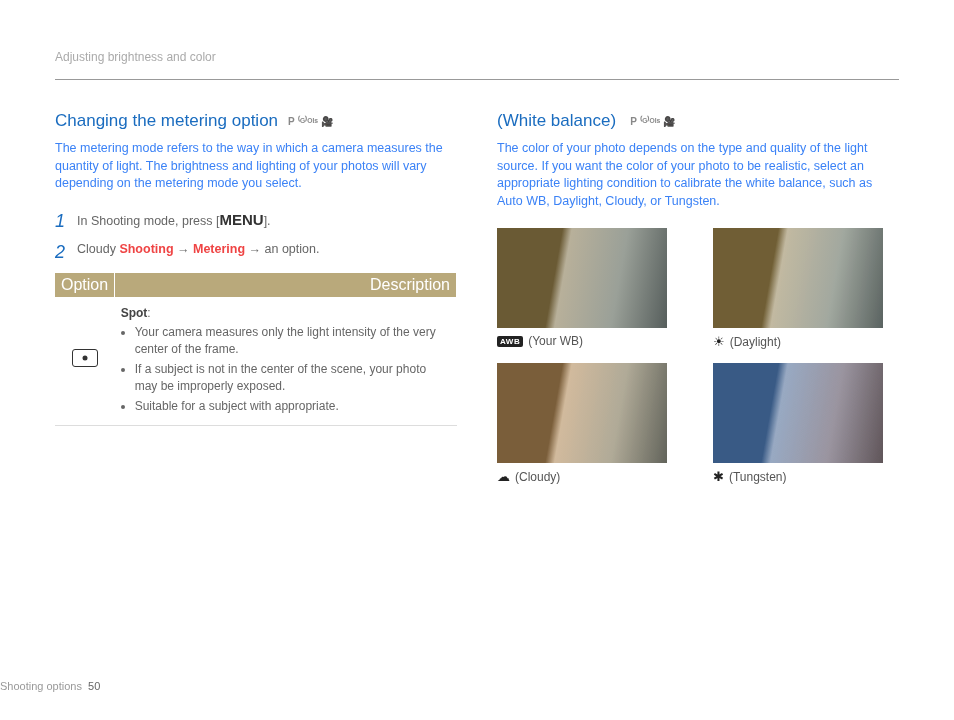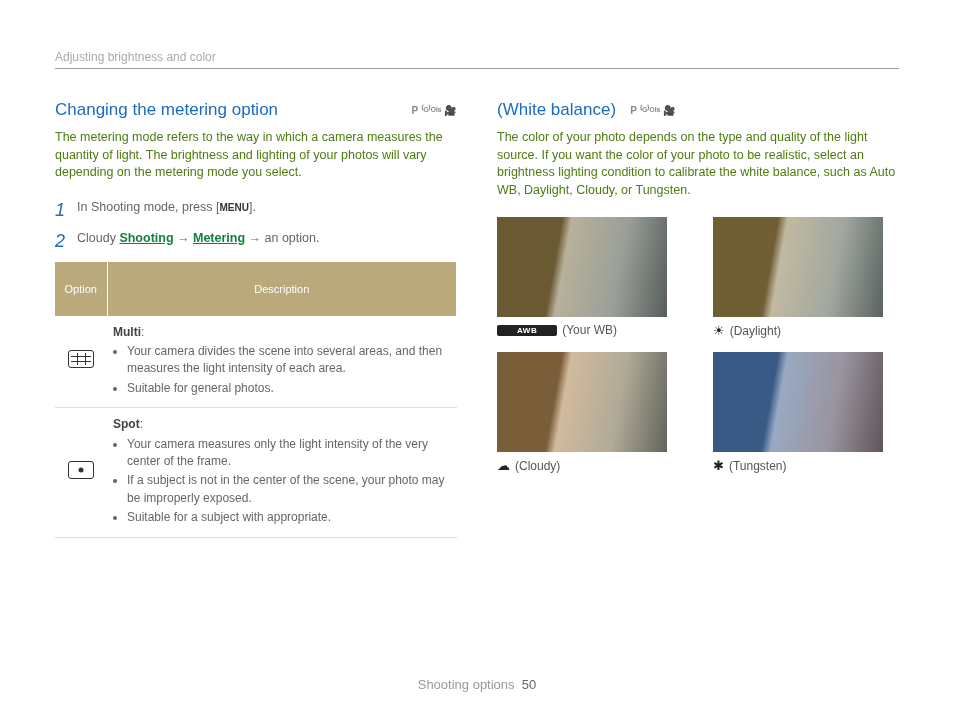--- a/index.html
+++ b/index.html
@@ -10,92 +10,91 @@
       background: #fff;
       width: 954px;
       height: 720px;
       padding: 50px 55px 30px 55px;
       position: relative;
     }
     .header-line {
       font-size: 12px;
       color: #aaa;
       font-weight: 300;
-      padding-bottom: 4px;
+      padding-bottom: 15px;
       border-bottom: 1px solid #999;
       margin-bottom: 30px;
     }
     .columns {
       display: flex;
       gap: 40px;
     }
     .col {
       flex: 1;
     }
     .section-title {
       color: #1a6cbf;
       font-size: 17px;
       font-weight: 400;
       margin-bottom: 8px;
       display: flex;
       align-items: center;
       gap: 10px;
       line-height: 1.3;
-      justify-content: space-between;
     }
     .title-sub {
       display: block;
     }
     .mode-icons {
       display: inline-flex;
       align-items: center;
       gap: 3px;
       vertical-align: middle;
     }
     .mode-icon {
       font-size: 10px;
       color: #888;
       font-weight: bold;
     }
     .body-text {
       font-size: 12.5px;
-      color: #4d7c0f;
+      color: #3b82f6;
       line-height: 1.4;
       margin-bottom: 18px;
     }
     .step {
       display: flex;
       align-items: flex-start;
       gap: 8px;
       margin-bottom: 10px;
       font-size: 12.5px;
       color: #666;
     }
     .step-num {
       color: #1a6cbf;
       font-size: 18px;
       font-style: italic;
       font-weight: 300;
       min-width: 14px;
     }
-    .step-text b { color: #15803d; font-weight: bold; text-decoration: underline; }
+    .step-text b { color: #ef4444; font-weight: bold; }
     table.opts {
       width: 100%;
       border-collapse: collapse;
       margin-top: 8px;
       font-size: 12px;
     }
     table.opts th {
       background: #b9a97b;
       color: #fff;
       font-weight: 400;
-      text-align: center;
-      padding: 21px 6px;
+      text-align: right;
+      padding: 3px 6px;
       border-right: 1px solid #fff;
-      font-size: 11px;
+      font-size: 16px;
     }
     table.opts th:first-child { width: 52px; }
     table.opts td {
       border-bottom: 1px solid #ddd;
       padding: 8px 6px;
       vertical-align: middle;
       color: #666;
       line-height: 1.45;
     }
     table.opts td:first-child { text-align: center; }
@@ -153,33 +152,32 @@
       background: linear-gradient(100deg, #6a5a34 0%, #6a5a34 35%, #b8b09a 40%, #9aa098 70%, #565e5c 100%);
     }
     .wb-img.auto::before { filter: saturate(1) hue-rotate(0deg); }
     .wb-img.daylight::before { filter: saturate(1.05) brightness(1.05); }
     .wb-img.cloudy::before { filter: sepia(0.25) saturate(1.2) hue-rotate(-10deg) brightness(1.02); }
     .wb-img.tungsten::before { filter: hue-rotate(170deg) saturate(1.4) brightness(0.95); }
     .wb-label { font-size: 12px; color: #555; display:flex; align-items:center; gap:5px; }
     .wb-icon { font-size: 13px; color:#222; }
     .wb-icon.awb {
       display:inline-block; background:#222; color:#fff; font-size:8px;
-      padding:1px 20px; border-radius:2px; font-weight:bold; letter-spacing:0.5px;
+      padding:1px 3px; border-radius:2px; font-weight:bold; letter-spacing:0.5px;
     }
     .footer {
       position: absolute;
       bottom: 28px;
       left: 0; right: 0;
-      text-align: center;
-      font-size: 13px;
+      font-size: 11px;
       color: #999;
     }
     .footer .pg { color:#666; }
     .menu-label{
-      font-weight:bold; color:#333; font-size:10px;
+      font-weight:bold; color:#333; font-size:15px;
     }
   </style>
 </head>
 <body>
 
 <div class="header-line">Adjusting brightness and color</div>
 
 <div class="columns">
 
   <div class="col">
@@ -207,30 +205,20 @@
     </div>
 
     <table class="opts">
       <thead>
         <tr>
           <th>Option</th>
           <th>Description</th>
         </tr>
       </thead>
       <tbody>
-        <tr>
-          <td><span class="meter-icon multi"></span></td>
-          <td>
-            <span class="opt-name">Multi</span>:
-            <ul>
-              <li>Your camera divides the scene into several areas, and then measures the light intensity of each area.</li>
-              <li>Suitable for general photos.</li>
-            </ul>
-          </td>
-        </tr>
         <tr>
           <td><span class="meter-icon spot"></span></td>
           <td>
             <span class="opt-name">Spot</span>:
             <ul>
               <li>Your camera measures only the light intensity of the very center of the frame.</li>
               <li>If a subject is not in the center of the scene, your photo may be improperly exposed.</li>
               <li>Suitable for a subject with appropriate.</li>
             </ul>
           </td>
@@ -246,21 +234,21 @@
           <span>(White balance)</span>
           &nbsp;
           <span class="mode-icons">
             <span class="mode-icon">P</span>
             <span class="mode-icon">⁽ᴳ⁾ᴼᴵˢ</span>
             <span class="mode-icon">🎥</span>
           </span>
         </span>
       </span>
     </div>
-    <div class="body-text">The color of your photo depends on the type and quality of the light source. If you want the color of your photo to be realistic, select an brightness lighting condition to calibrate the white balance, such as Auto WB, Daylight, Cloudy, or Tungsten.</div>
+    <div class="body-text">The color of your photo depends on the type and quality of the light source. If you want the color of your photo to be realistic, select an appropriate lighting condition to calibrate the white balance, such as Auto WB, Daylight, Cloudy, or Tungsten.</div>
 
     <div class="wb-grid">
       <div class="wb-item">
         <span class="wb-img auto"></span>
         <span class="wb-label">
           <span class="wb-icon awb">AWB</span>
           <span>(Your WB)</span>
         </span>
       </div>
       <div class="wb-item">

